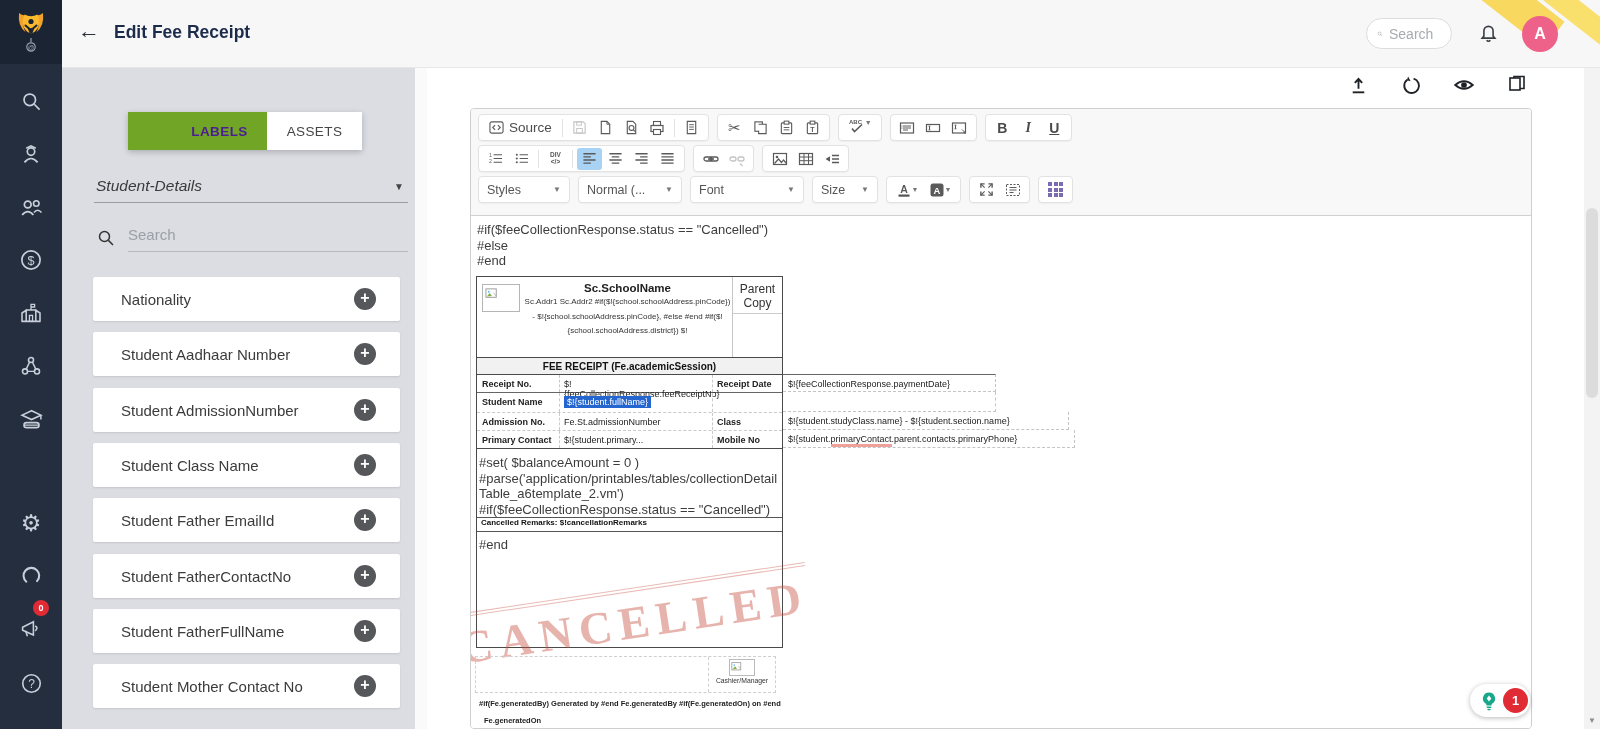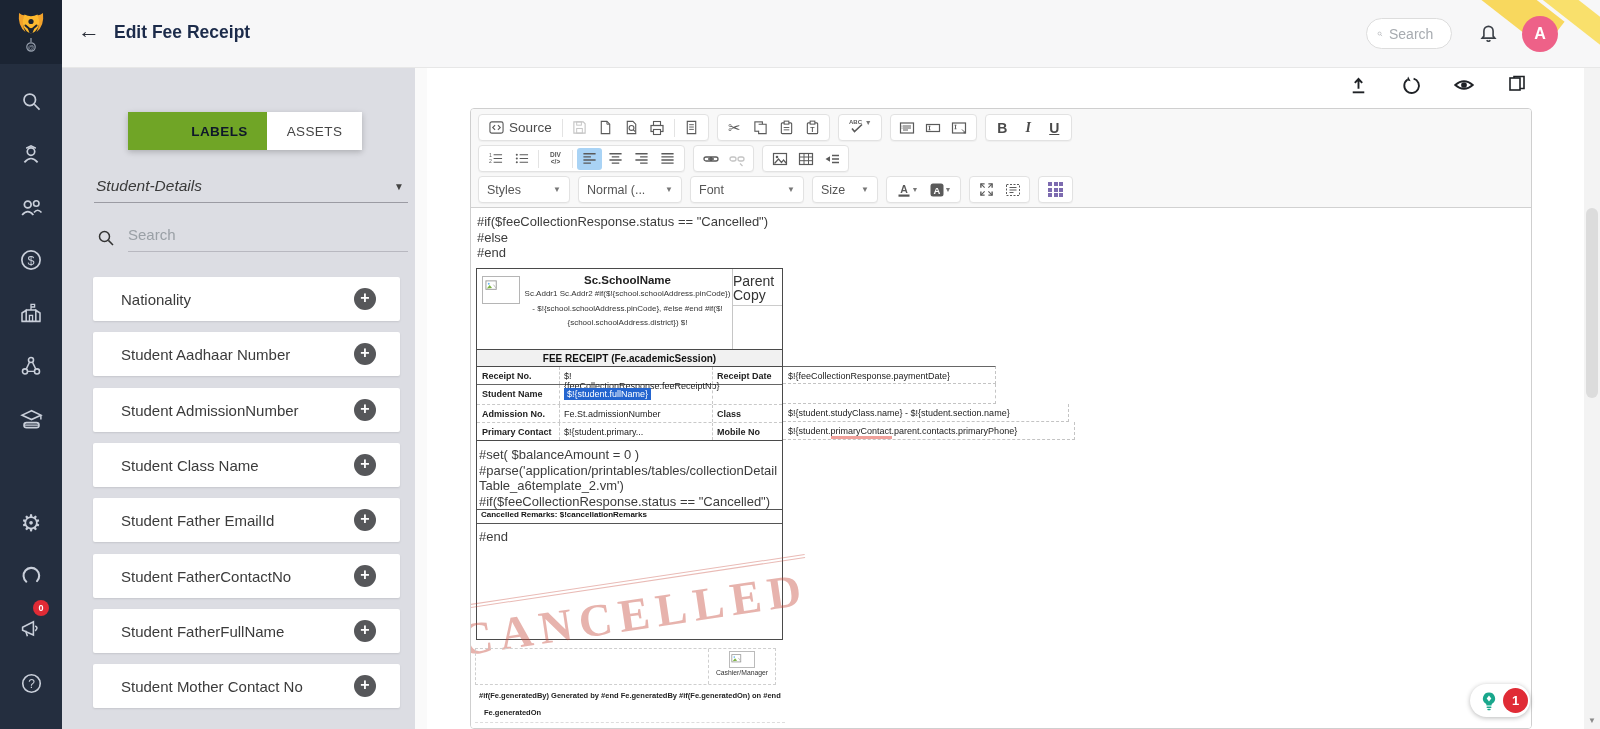--- a/index.html
+++ b/index.html
@@ -22,39 +22,39 @@
   #hdr-search input { border:none; outline:none; width:52px; font-size:14px; color:#555; background:transparent; }
   #hdr-search input::placeholder { color:#a7abb0; }
   #hdr-bell { position:absolute; right:100px; top:20px; color:#3a3f46; cursor:pointer; }
   #hdr-avatar { position:absolute; right:42px; top:16px; width:36px; height:36px; border-radius:50%; background:#ee6188; color:#fff; font-weight:bold; font-size:16px; display:flex; align-items:center; justify-content:center; cursor:pointer; }
 
   
   #panel { left:62px; top:68px; width:365px; height:661px; background:#dcdde3; z-index:10; }
   #panel-scroll { position:absolute; right:0; top:0; width:12px; height:661px; background:#fafafa; }
   #tabs { position:absolute; left:66px; top:44px; width:234px; height:38px; display:flex; box-shadow:0 2px 6px rgba(0,0,0,.22); cursor:pointer; }
   .tab { flex:1; display:flex; align-items:center; justify-content:center; font-size:13.5px; letter-spacing:.4px; }
-  .tab.on { background:#70a526; color:#0f172a; font-weight:bold;padding-left:44px; }
+  .tab.on { background:#70a526; color:#4c1d95; font-weight:bold;padding-left:44px; }
   .tab.off { background:#fff; color:#454545; }
   #cat-row { position:absolute; left:32px; top:105px; width:314px; height:30px; border-bottom:1px solid #9b9ba3; cursor:pointer; }
   #cat-row .cat { position:absolute; left:2px; top:4px; font-size:15.5px; color:#3a3a3a;font-style:italic; }
   #cat-row .car { position:absolute; right:4px; top:8px; font-size:10px; color:#444; }
   #psearch { position:absolute; left:34px; top:158px; width:314px; height:28px; }
   #psearch svg { position:absolute; left:0; top:2px; }
   #psearch input { position:absolute; left:32px; top:0; width:280px; border:none; border-bottom:1px solid #b8b8c0; background:transparent; outline:none; font-size:15px; color:#555; padding-bottom:8px; }
   #psearch input::placeholder { color:#9aa0a6; }
   .card { position:absolute; left:31px; width:307px; height:44px; background:#fff; border-radius:2px; box-shadow:0 1px 2px rgba(0,0,0,.10); display:flex; align-items:center; }
   .card .lbl { margin-left:28px; font-size:15px; color:#3b3b3b; }
   .card .plus { position:absolute; right:24px; top:11px; width:22px; height:22px; border-radius:50%; background:#56575a; color:#fff; font-size:16px; font-weight:bold; line-height:20px; text-align:center; cursor:pointer; }
 
   
   .act { position:absolute; top:72px; width:26px; height:26px; color:#1f2226; display:flex; align-items:center; justify-content:center; cursor:pointer; }
 
   
   #editor { left:470px; top:108px; width:1062px; height:621px; border:1px solid #cfcfcf; border-radius:4px; background:#fff; overflow:hidden; }
-  #tbar { background:#f8f8f8; border-bottom:1px solid #d1d1d1; padding:5px 7px 4px; }
+  #tbar { background:#f8f8f8; border-bottom:1px solid #d1d1d1; padding:5px 7px 12px; }
   .trow { display:flex; gap:8px; margin-bottom:4px; }
   .pill { background:#fff; border:1px solid #e2e2e2; border-radius:4px; padding:1px 4px; display:flex; align-items:center; gap:1px; height:27px; box-shadow:0 1px 1px rgba(0,0,0,.04); }
   .tb { width:25px; height:22px; display:flex; align-items:center; justify-content:center; color:#5a5a5a; border-radius:3px; cursor:pointer; font-size:13px; }
   .tb.active { background:#a9d3f5; }
   .tb.dis { color:#c4c4c4; }
   .sep { width:1px; height:18px; background:#e3e3e3; margin:0 3px; }
   .srcw { display:flex; align-items:center; gap:5px; padding:0 6px; color:#4c4c4c; font-size:13.5px; cursor:pointer; }
   .dd { justify-content:space-between; padding:0 8px; font-size:12.5px; color:#555; cursor:pointer; }
   .dd .car { font-size:8px; color:#777; margin-left:6px; }
   .biu { font-weight:bold; font-size:14px; color:#4a4a4a; }
@@ -67,21 +67,21 @@
   
   #content { position:relative; width:100%; height:524px; background:#fff; overflow:hidden; cursor:text; }
   .code { position:absolute; font-size:13px; line-height:15.5px; color:#3c3c3c; word-break:break-all; }
   #rbox { position:absolute; left:5px; top:60px; width:307px; height:372px; border:1px solid #4a4a4a; }
   #shead { position:absolute; left:0; top:0; width:100%; height:80px; display:flex; }
   #slogo { width:46px; padding:7px 0 0 5px; }
   #slogo .ph { width:38px; height:28px; border:1px solid #b5b5b5; display:flex; align-items:flex-start; padding:2px; }
   #scenter { flex:1; text-align:center; }
   #sname { font-size:11.5px; font-weight:bold; color:#222; margin-top:5px; }
   #saddr { font-size:8px; color:#333; line-height:14.5px; width:208px; margin:1px auto 0; }
-  #scopy { width:50px; border-left:1px solid #c6c6c6; text-align:left; font-size:14px; color:#333; padding-top:5px; line-height:14px; }
+  #scopy { width:50px; border-left:1px solid #c6c6c6; text-align:center; font-size:12px; color:#333; padding-top:5px; line-height:14px; }
   #scopy .und { border-bottom:1px solid #ccc; padding-bottom:3px; }
   #rtitle { position:absolute; left:0; top:80px; width:100%; height:18px; background:#f1f1f1; border-top:1px solid #4a4a4a; border-bottom:1px solid #4a4a4a; text-align:center; font-size:10px; font-weight:bold; color:#111; line-height:17px; }
   .rrow { position:absolute; left:0; width:100%; display:flex; font-size:9px; color:#222; }
   .rrow .c1 { width:82px; font-weight:bold; padding:4px 0 0 5px; }
   .rrow .c2 { width:153px; padding:4px 0 0 4px; border-left:1px dashed #c9c9c9; }
   .rrow .c3 { width:70px; font-weight:bold; padding:4px 0 0 4px; border-left:1px dashed #c9c9c9; }
   .ocell { position:absolute; font-size:9px; color:#222; padding:4px 0 0 5px; border-right:1px dashed #c4c4c4; border-bottom:1px dashed #c4c4c4; }
   .selblue { background:#2465cf; color:#fff; padding:1px 3px; }
   .wavy { border-bottom:3px solid #f0a09a; }
   #remrow { position:absolute; left:0; top:240px; width:100%; height:15px; border-top:1px solid #555; border-bottom:1px solid #555; font-size:8px; font-weight:bold; color:#111; padding:0 0 0 4px; }

